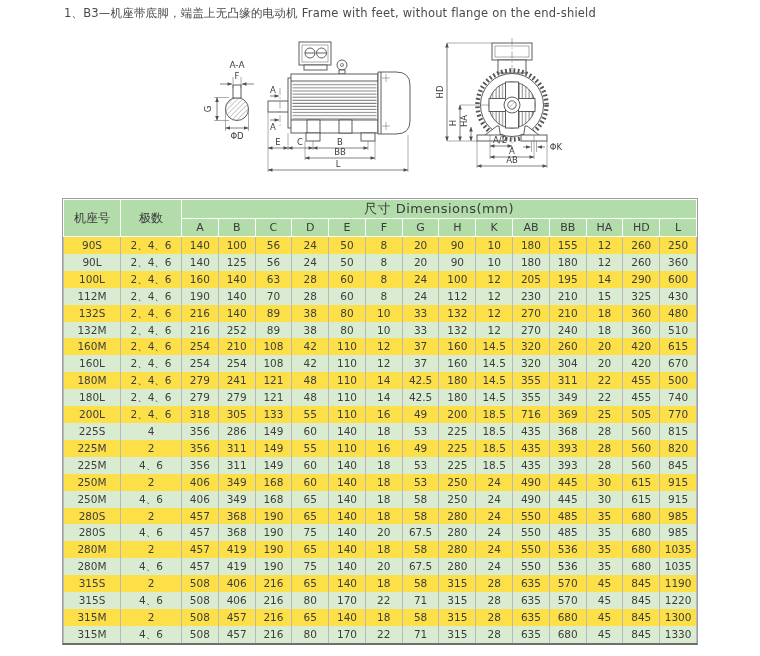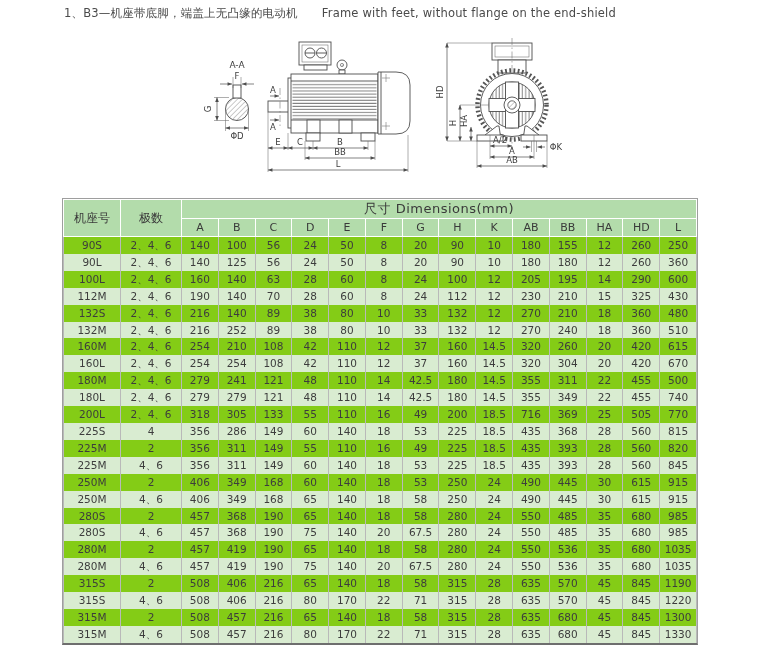--- a/index.html
+++ b/index.html
@@ -4,36 +4,36 @@
 <style>
   html,body{margin:0;padding:0;background:#fff;}
   .page{
     position:relative;width:760px;height:656px;background:#ffffff;
     font-family:"DejaVu Sans","Liberation Sans",sans-serif;color:#3d3d3d;overflow:hidden;
   }
   .page-title{
     position:absolute;left:64px;top:6px;font-size:11.5px;color:#4a4a4a;
     letter-spacing:.2px;white-space:nowrap;
   }
-  .page-title .en{margin-left:24px;}
+  .page-title .en{margin-left:4px;}
   .drawings-svg{position:absolute;left:0;top:0;}
   .drawings-svg .ln{stroke:#4d4d4d;stroke-width:.9;fill:none;}
   .drawings-svg .thin{stroke:#6b6b6b;stroke-width:.55;fill:none;}
   .drawings-svg .dim{stroke:#4d4d4d;stroke-width:.7;fill:none;
     marker-start:url(#arr);marker-end:url(#arr);}
   .drawings-svg .aro{stroke:#4d4d4d;stroke-width:.7;fill:none;marker-end:url(#arr);}
   .drawings-svg .cen{stroke:#6b6b6b;stroke-width:.55;fill:none;stroke-dasharray:7 2.5 1.5 2.5;}
   .drawings-svg text{font-family:"DejaVu Sans","Liberation Sans",sans-serif;fill:#3d3d3d;}
   .drawings-svg .lbl{font-size:8.5px;text-anchor:middle;}
   .drawings-svg .cap{font-size:9px;text-anchor:middle;}
   .drawings-svg .wht{fill:#ffffff;stroke:#4d4d4d;stroke-width:.9;}
 
   .table-wrap{
     position:absolute;left:62px;top:198px;width:634px;
-    border:1px solid #9e9e9e;border-bottom:2px solid #6e6e6e;background:#84cc16;
+    border:1px solid #9e9e9e;border-bottom:2px solid #6e6e6e;background:#fde047;
   }
   table.dims{width:100%;border-collapse:collapse;table-layout:fixed;text-align:center;}
   col.c-frame{width:57px;} col.c-poles{width:61px;}
   thead th{
     background:#b3dcab;border:1.5px solid #ffffff;font-weight:normal;
     font-size:11px;color:#3a3a3a;padding:0;
   }
   thead tr.h1 th{height:15px;}
   thead tr.h2 th{height:17px;}
   th.th-frame,th.th-poles{font-size:12px;}

